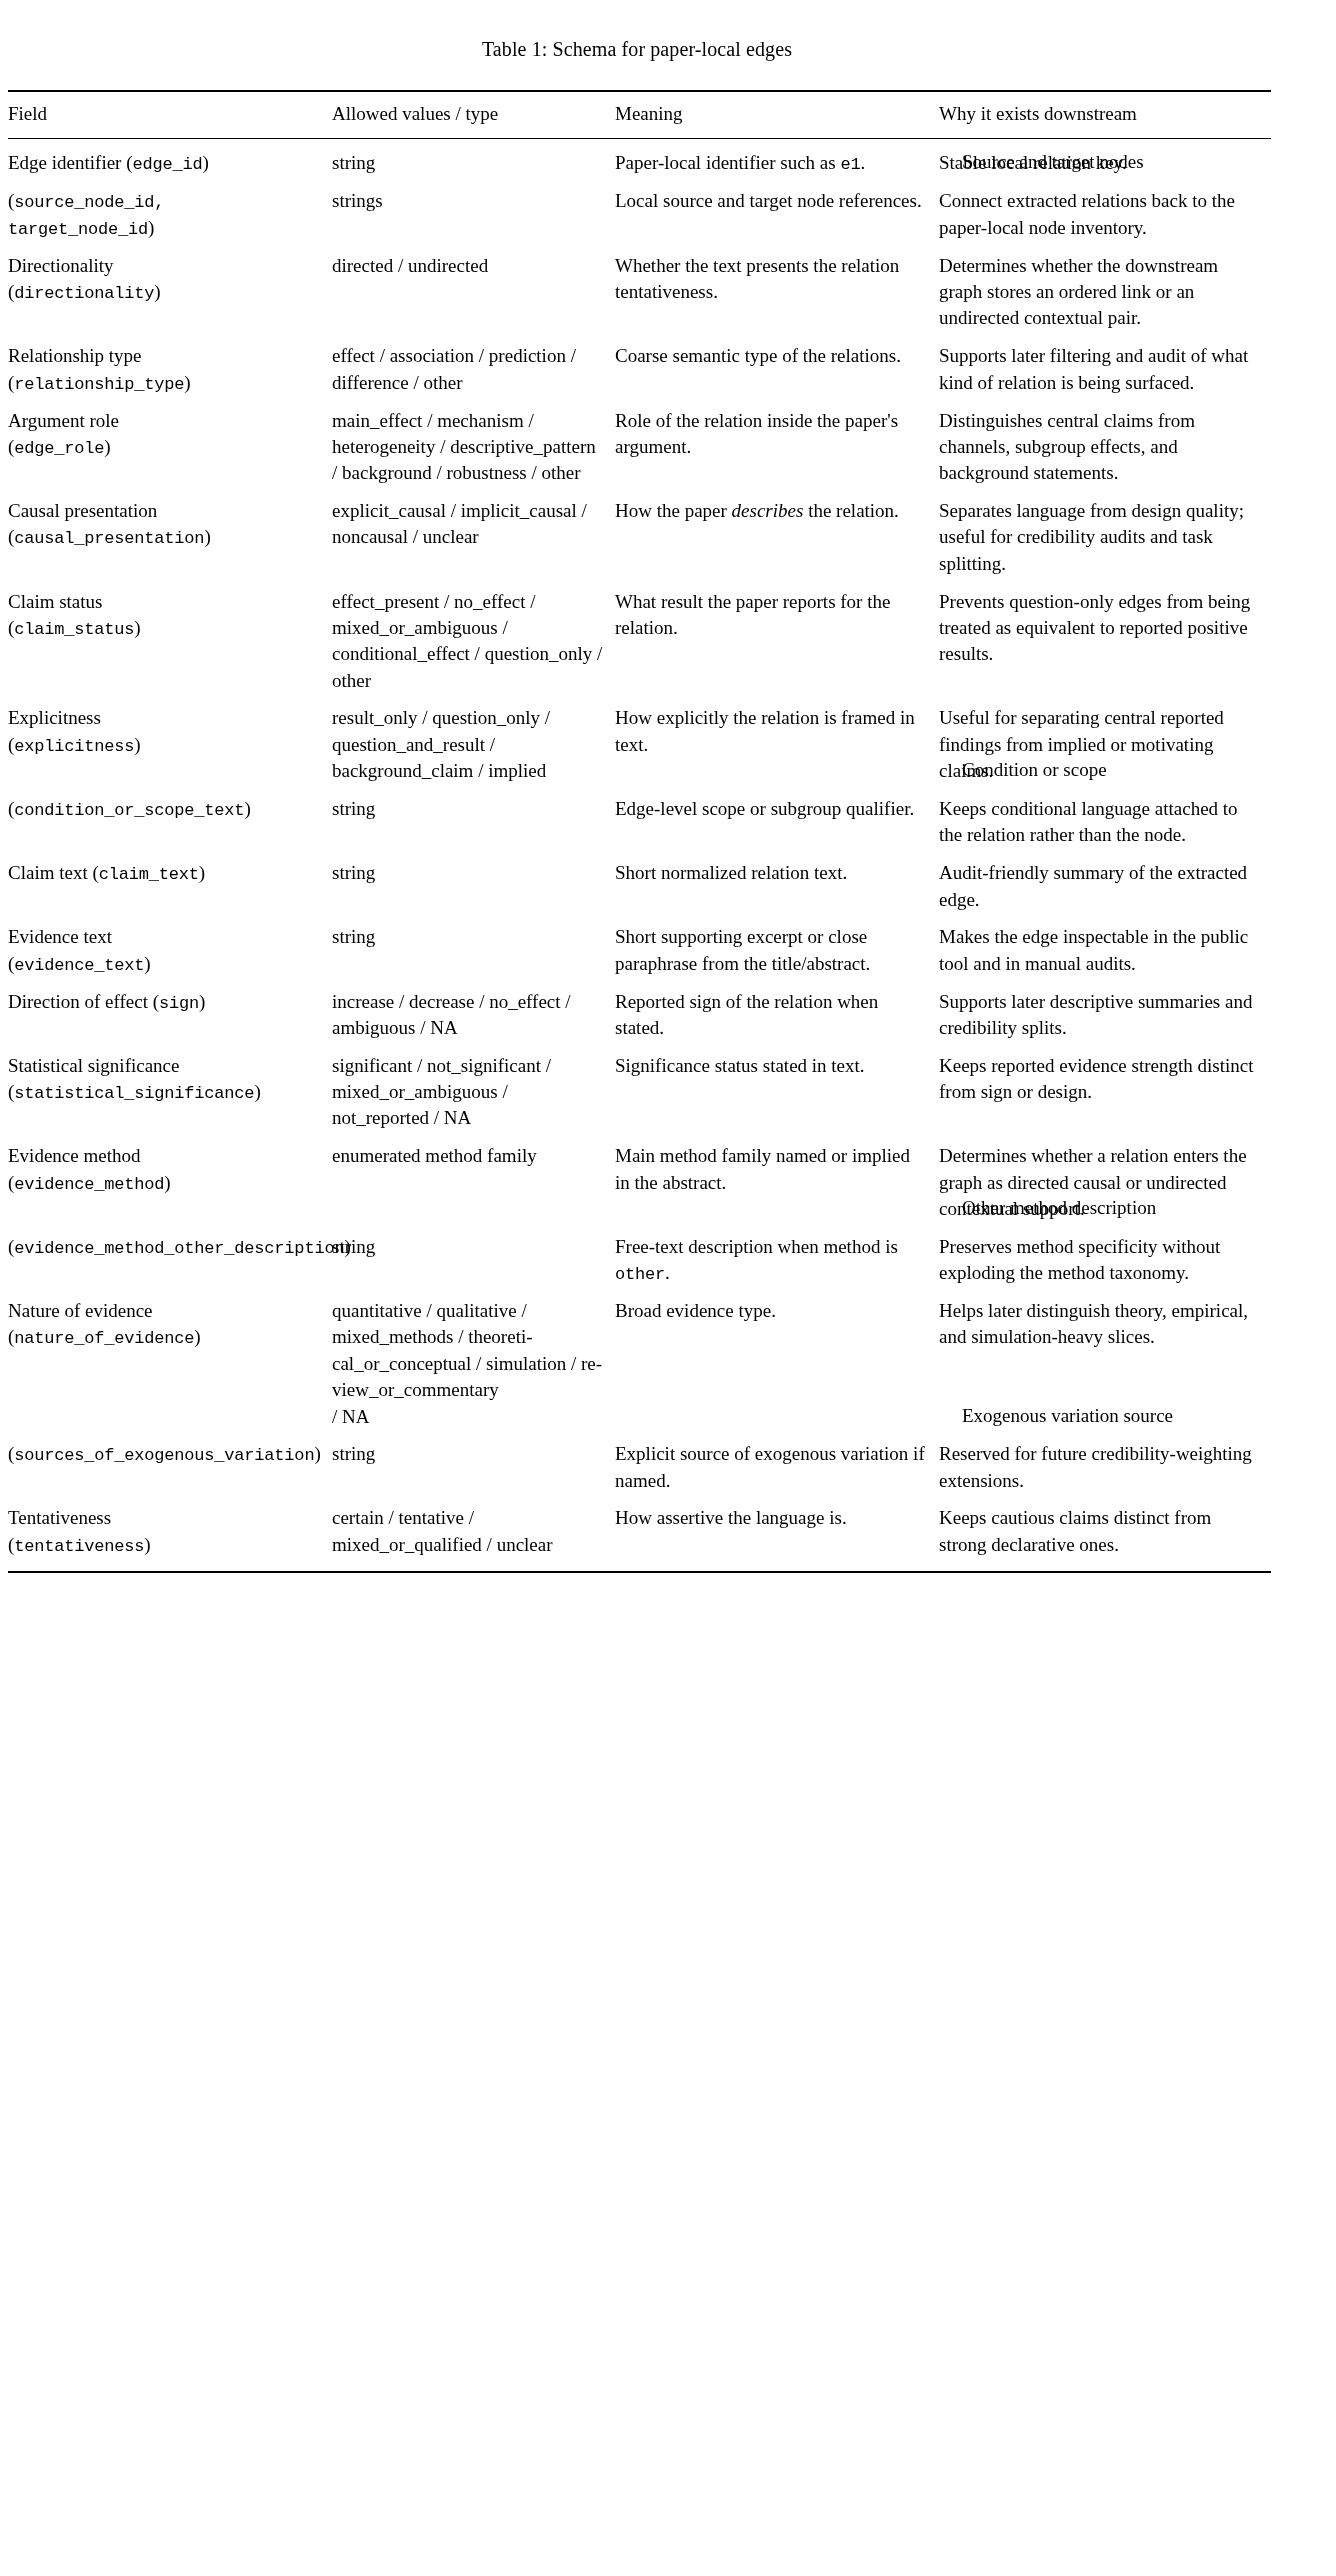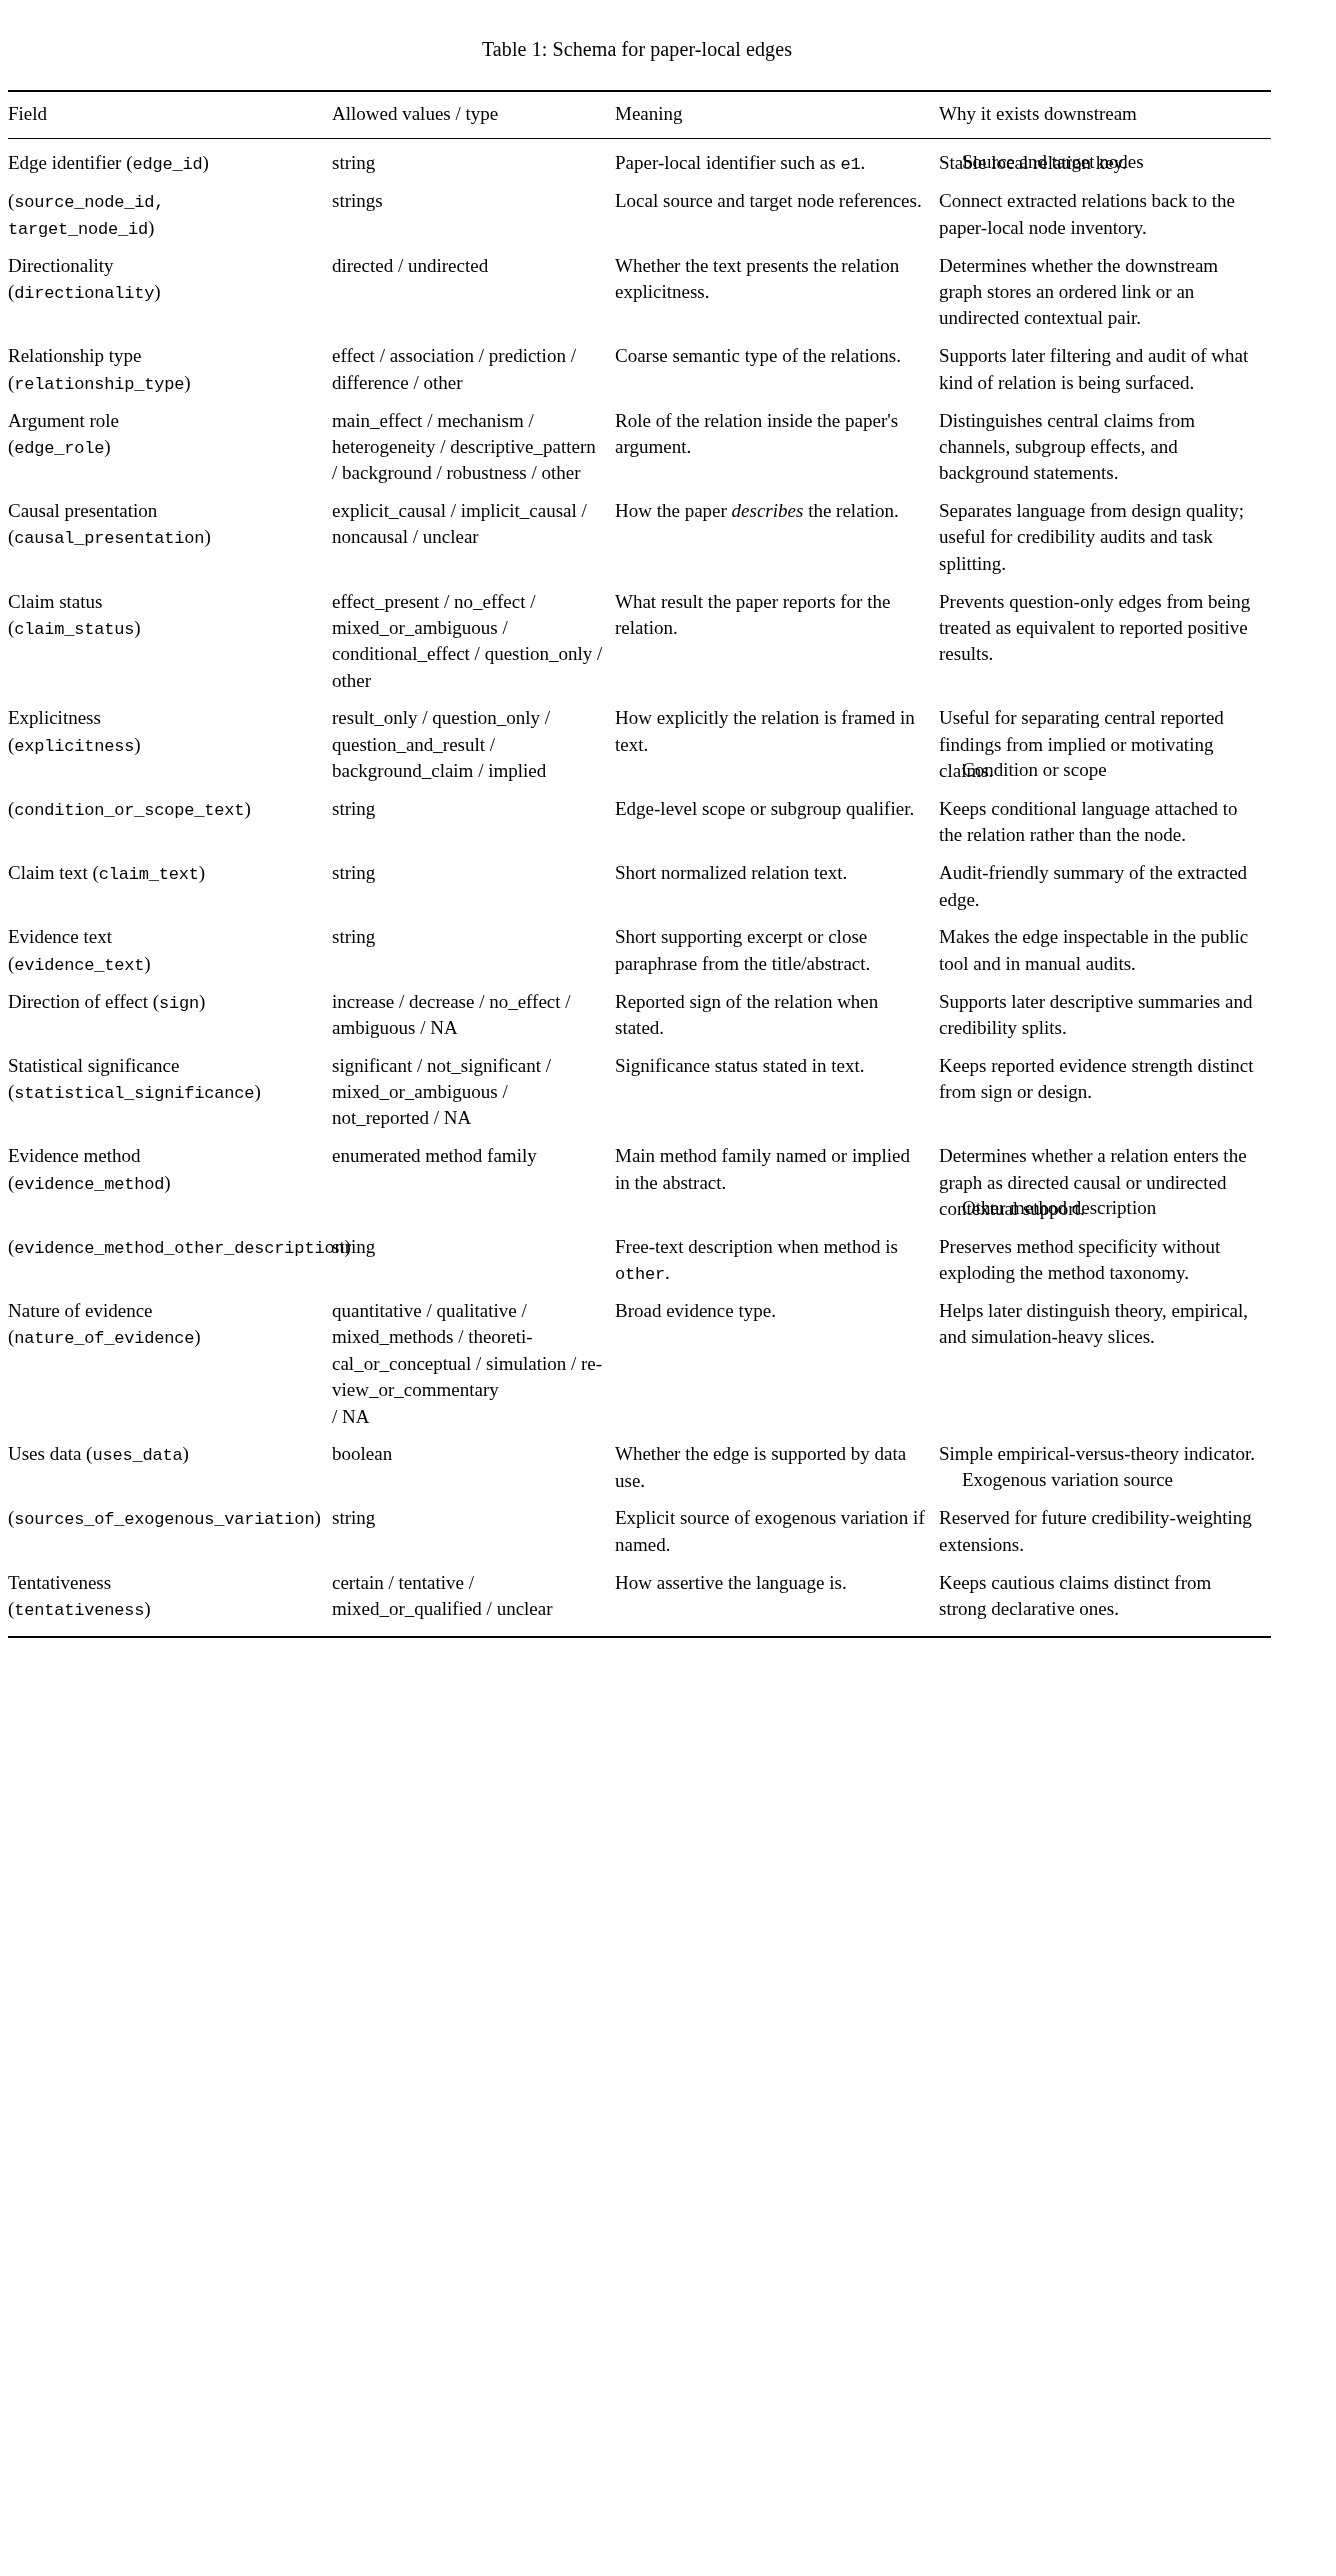--- a/index.html
+++ b/index.html
@@ -148,21 +148,21 @@
             <td style="padding-top: 11.3px; padding-bottom: 0px;">
               <div class="cellbox">
                 <div>Directionality</div>
                 <div>(<span class="mono">directionality</span>)</div>
               </div>
             </td>
             <td style="padding-top: 11.3px; margin-left: 41px;">
               <div>directed / undirected</div>
             </td>
             <td style="padding-top: 11.3px;">
-              <div>Whether the text presents the relation explicitness.</div>
+              <div>Whether the text presents the relation tentativeness.</div>
             </td>
             <td style="padding-top: 11.3px; position: relative;">
               <div>Determines whether the downstream graph stores an ordered link or an undirected contextual pair.</div>
             </td>
           </tr>
           <tr>
             <td style="padding-top: 11.3px; padding-bottom: 0px;">
               <div class="cellbox">
                 <div>Relationship type</div>
                 <div>(<span class="mono">relationship_type</span>)</div>
@@ -359,34 +359,20 @@
               </div>
             </td>
             <td style="padding-top: 11.3px;">
               <div>quantitative / qualitative / mixed_methods / theoreti-<br>cal_or_conceptual / simulation / re-<br>view_or_commentary<br>/ NA</div>
             </td>
             <td style="padding-top: 11.3px;">
               <div>Broad evidence type.</div>
             </td>
             <td style="padding-top: 11.3px; position: relative;">
               <div>Helps later distinguish theory, empirical, and simulation-heavy slices.</div>
-            </td>
-          </tr>
-          <tr>
-            <td style="padding-top: 11.3px; padding-bottom: 0px;">
-              <div class="cellbox">Uses data (<span class="mono">uses_data</span>)</div>
-            </td>
-            <td style="padding-top: 11.3px;">
-              <div>boolean</div>
-            </td>
-            <td style="padding-top: 11.3px;">
-              <div>Whether the edge is supported by data use.</div>
-            </td>
-            <td style="padding-top: 11.3px; position: relative;">
-              <div>Simple empirical-versus-theory indicator.</div>
             </td>
           </tr>
           <tr>
             <td style="padding-top: 11.3px; padding-bottom: 0px;"><div class="cellbox overflow-name">(<span class="mono">sources_of_exogenous_variation</span>)</div></td>
             <td style="padding-top: 11.3px;">
               <div>string</div>
             </td>
             <td style="padding-top: 11.3px;">
               <div>Explicit source of exogenous variation if named.</div>
             </td>

